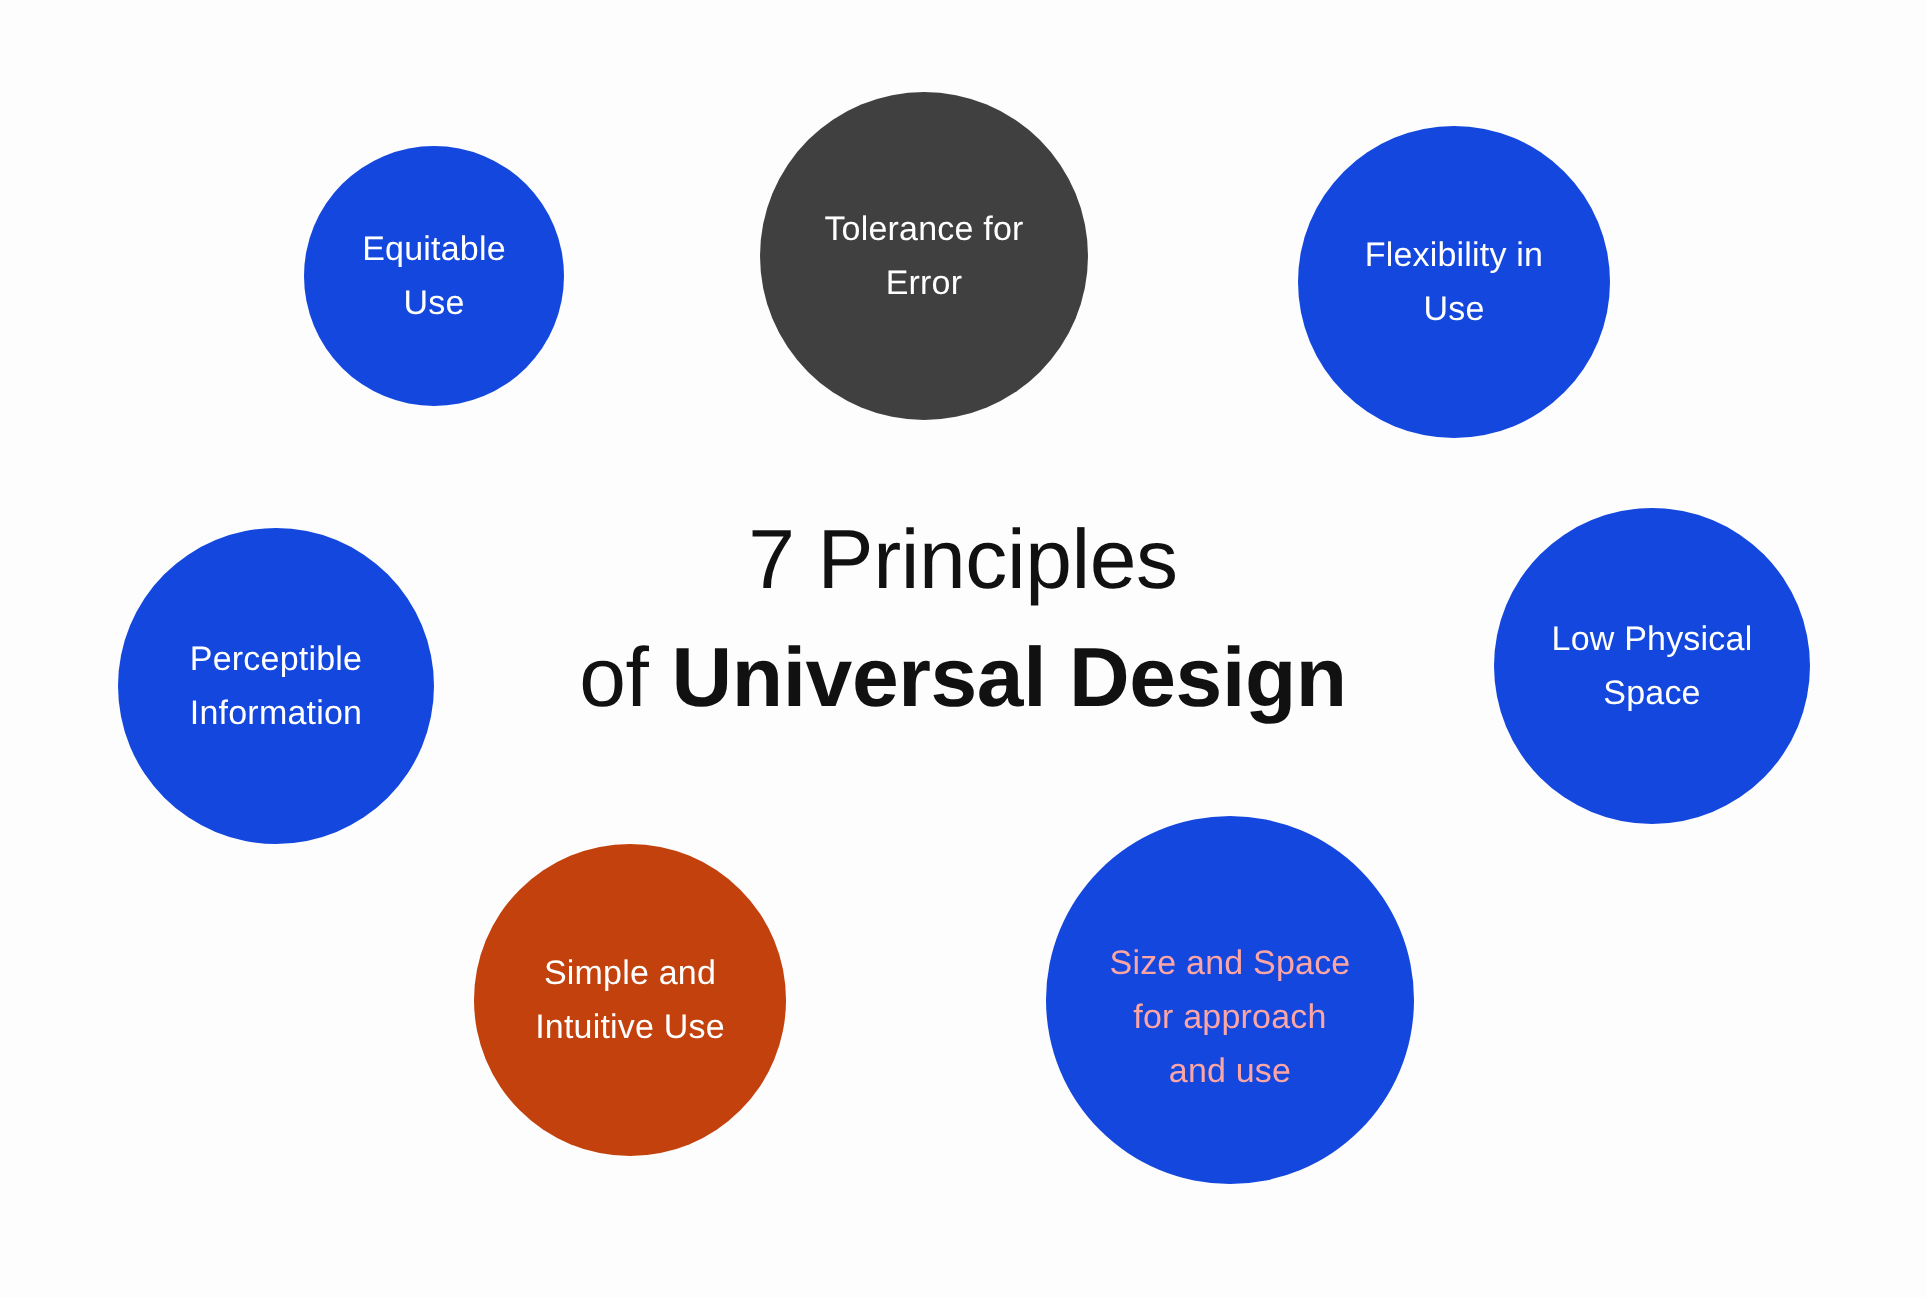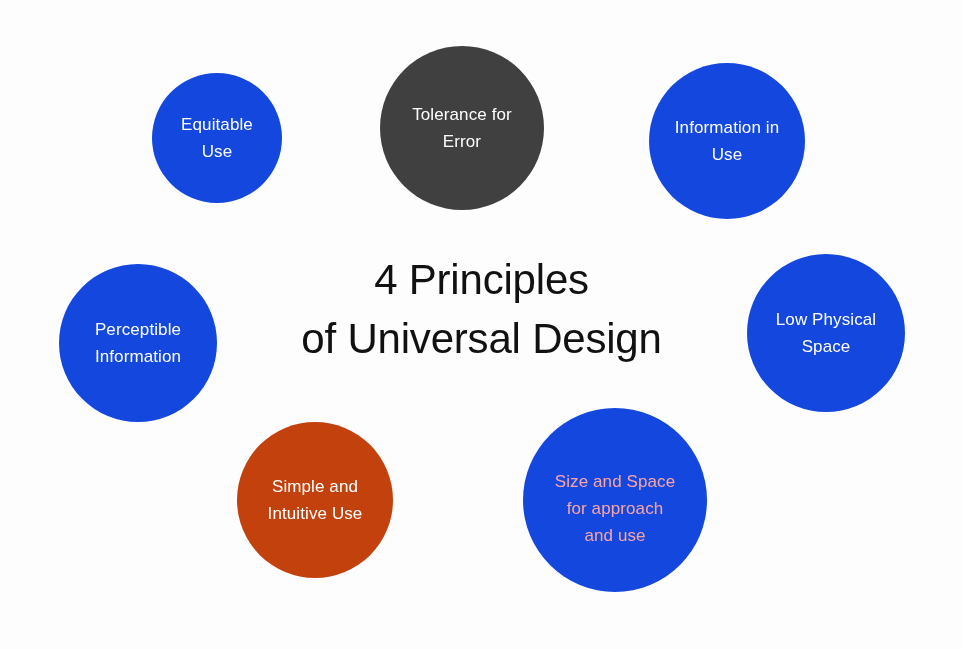--- a/index.html
+++ b/index.html
@@ -36,21 +36,21 @@
   .title-line {
     display: block;
     font-size: 42px;
     font-weight: 400;
     white-space: nowrap;
   }
   .title-line-2 {
     margin-top: 4px;
   }
   .title-strong {
-    font-weight: 400;
+    font-weight: 700;
   }
 
   
   .bubble {
     position: absolute;
     border-radius: 50%;
     background: #1347de;
     display: flex;
     align-items: center;
     justify-content: center;
@@ -66,35 +66,35 @@
     white-space: pre-line;
     letter-spacing: 0.1px;
   }
 </style>
 </head>
 <body>
 
 <div id="canvas" style="background: rgb(253, 253, 253);">
 
   <div class="title-block">
-    <span class="title-line title-line-1">4 Principles</span>
+    <span class="title-line title-line-1">7 Principles</span>
     <span class="title-line title-line-2"><span>of </span><span class="title-strong">Universal Design</span></span>
   </div>
 
   <div id="bubble-layer">
       <div class="bubble" style="left: 152px; top: 73px; width: 130px; height: 130px; background: rgb(19, 71, 222);">
         <span class="bubble-label" style="color: rgb(255, 255, 255);">Equitable
 Use</span>
       </div>
       <div class="bubble" style="left: 380px; top: 46px; width: 164px; height: 164px; background: #404040;">
         <span class="bubble-label" style="color: rgb(255, 255, 255);">Tolerance for
 Error</span>
       </div>
       <div class="bubble" style="left: 649px; top: 63px; width: 156px; height: 156px; background: rgb(19, 71, 222);">
-        <span class="bubble-label" style="color: rgb(255, 255, 255);">Information in
+        <span class="bubble-label" style="color: rgb(255, 255, 255);">Flexibility in
 Use</span>
       </div>
       <div class="bubble" style="left: 59px; top: 264px; width: 158px; height: 158px; background: rgb(19, 71, 222);">
         <span class="bubble-label" style="color: rgb(255, 255, 255);">Perceptible
 Information</span>
       </div>
       <div class="bubble" style="left: 747px; top: 254px; width: 158px; height: 158px; background: rgb(19, 71, 222);">
         <span class="bubble-label" style="color: rgb(255, 255, 255);">Low Physical
 Space</span>
       </div>

